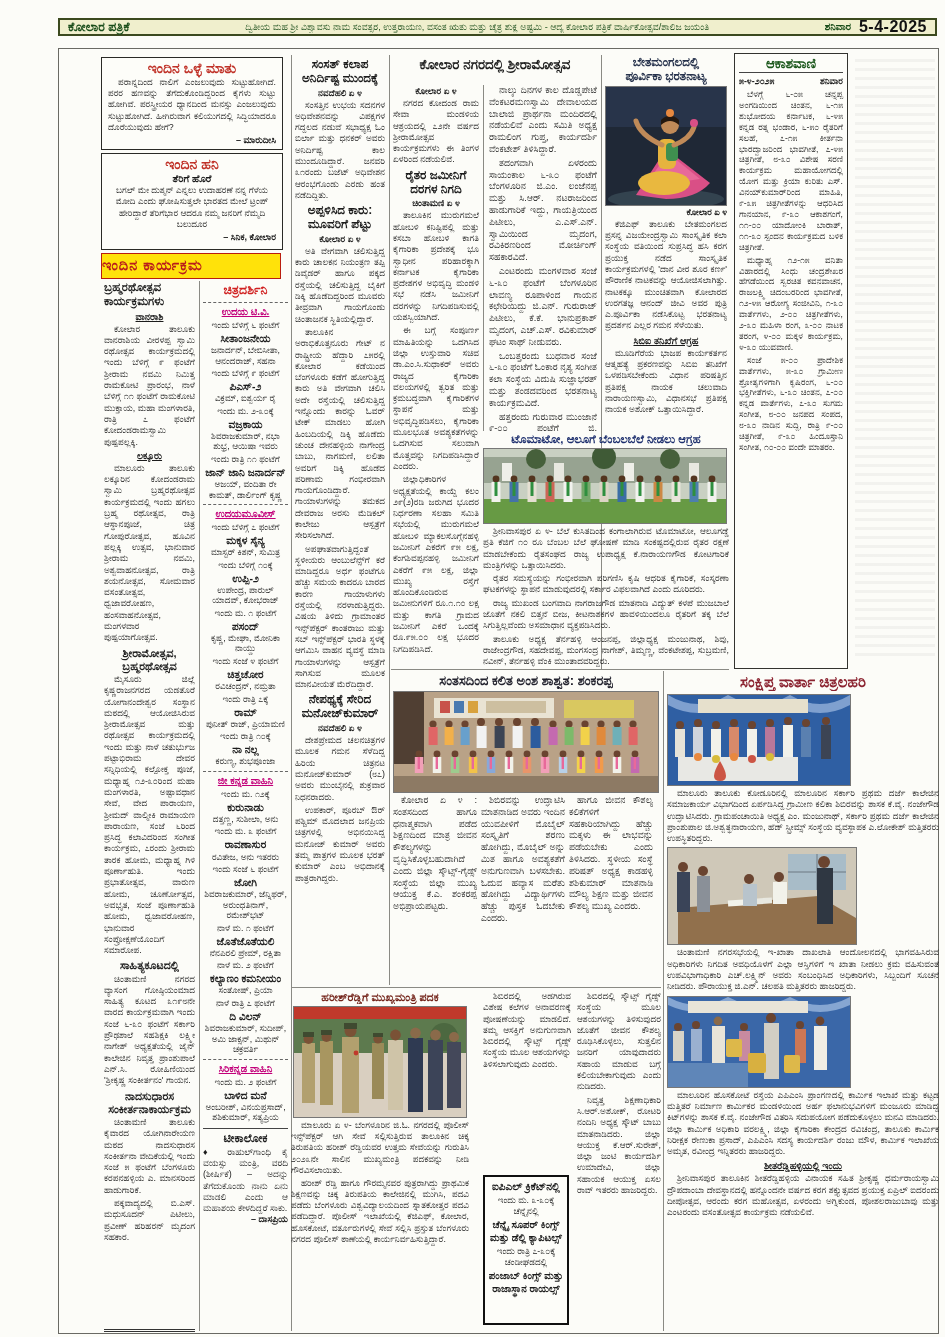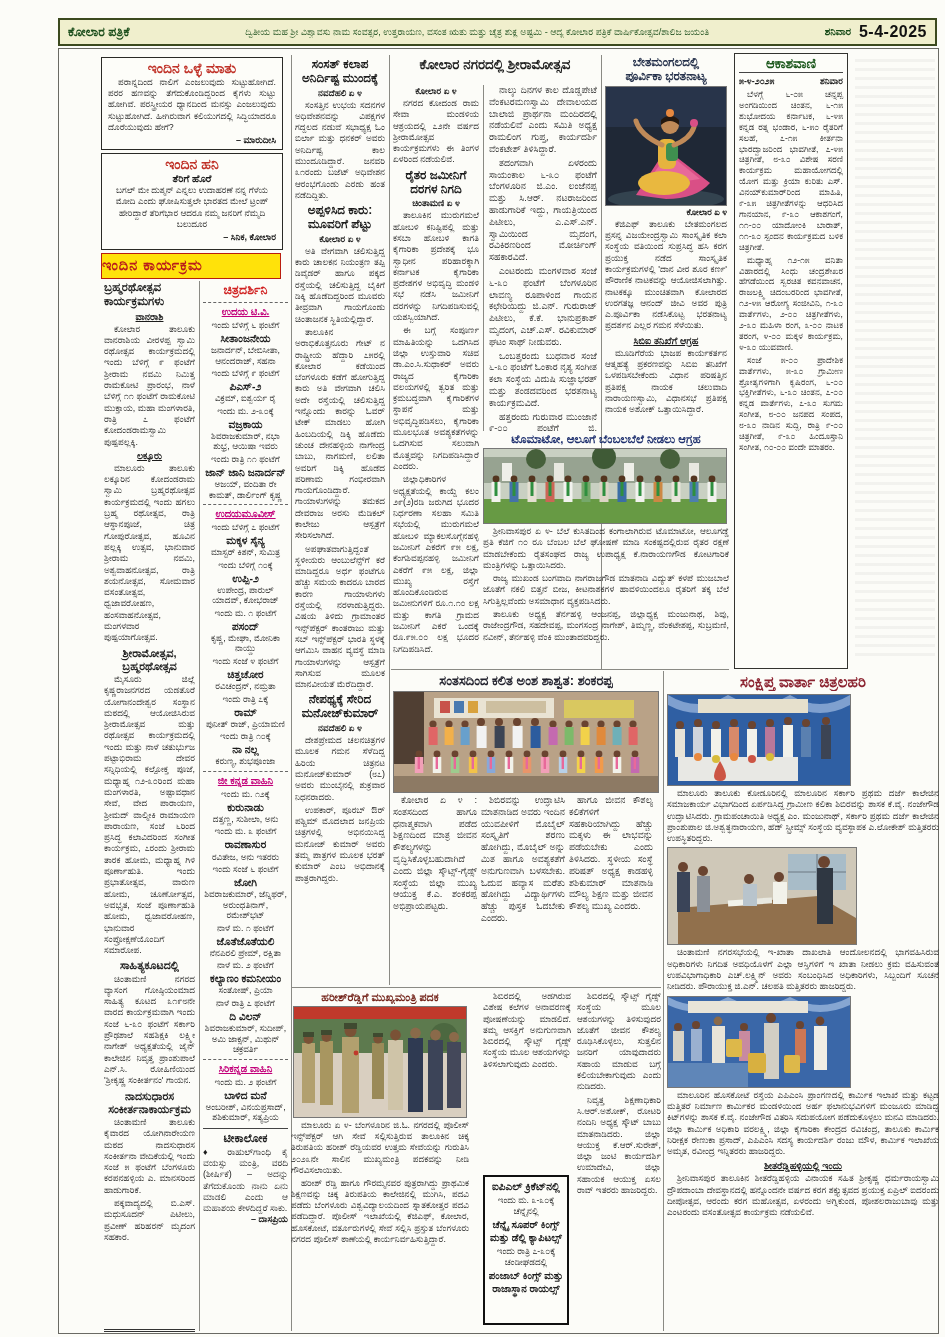--- a/index.html
+++ b/index.html
@@ -2,21 +2,21 @@
 <html><head>
 <meta charset="utf-8">
 <style>
   html,body{margin:0;padding:0;background:#e9e9e5;}
   #page{position:relative;width:945px;height:1337px;background:#fcfcf8;
         font-family:"Liberation Sans",sans-serif;color:#1c1c1c;overflow:hidden;}
   .abs{position:absolute;}
   .vr{position:absolute;width:1px;background:#8a8a84;}
   .hr{position:absolute;height:1px;background:#8a8a84;}
   
-  #masthead{left:58px;top:18px;width:879px;height:28px;background:#f0efcd;
+  #masthead{left:58px;top:18px;width:879px;height:18px;background:#f0efcd;
      border:2px solid #3c4a1f;display:flex;align-items:center;gap:8px;padding:0 8px;box-sizing:border-box;}
   #masthead .paper{font-weight:bold;font-size:12.5px;color:#1a4d1a;white-space:nowrap;}
   #masthead .ed{flex:1;font-size:9.2px;color:#1a4d1a;text-align:center;white-space:nowrap;overflow:hidden;}
   #masthead .day{font-size:10px;color:#1a4d1a;font-weight:bold;}
   #masthead .date{font-size:16px;color:#111;font-weight:bold;letter-spacing:.5px;}
   
   #frame{left:58px;top:48px;width:881px;height:1286px;border:1px solid #6a6a64;box-sizing:border-box;}
   #frame>*{position:absolute;}
   .box{border:1.5px solid #2a2a26;background:#fdfdf9;box-sizing:border-box;padding:2px 6px;overflow:hidden;}
   .redhead{color:#c03228;font-weight:bold;text-align:center;}
@@ -400,20 +400,21 @@
           <g transform="translate(222,0)">
               <circle cx="6" cy="30" r="3.4" fill="#53351f"></circle>
               <rect x="1.5" y="33" width="9" height="20" fill="#f2f2ee"></rect>
               <rect x="4.5" y="33" width="3" height="14" fill="#2f8f3f"></rect>
             </g>
         </g>
       </svg>
       <div>
 
       <div class="p" style="font-size:8.9px">ಶ್ರೀನಿವಾಸಪುರ ಏ ೪- ಬೆಲೆ ಕುಸಿತದಿಂದ ಕಂಗಾಲಾಗಿರುವ ಟೊಮಾಟೋ, ಆಲೂಗಡ್ಡೆ ಪ್ರತಿ ಕೆಜಿಗೆ ೧೦ ರೂ ಬೆಂಬಲ ಬೆಲೆ ಘೋಷಣೆ ಮಾಡಿ ಸಂಕಷ್ಟದಲ್ಲಿರುವ ರೈತರ ರಕ್ಷಣೆ ಮಾಡಬೇಕೆಂದು ರೈತಸಂಘದ ರಾಜ್ಯ ಉಪಾಧ್ಯಕ್ಷ ಕೆ.ನಾರಾಯಣಗೌಡ ಕೋಟಗಾರಿಕೆ ಮಂತ್ರಿಗಳನ್ನು ಒತ್ತಾಯಿಸಿದರು.</div>
+          <div class="p" style="font-size:8.9px">ರೈತರ ಸಮಸ್ಯೆಯನ್ನು ಗಂಭೀರವಾಗಿ ಪರಿಗಣಿಸಿ ಕೃಷಿ ಆಧರಿತ ಕೈಗಾರಿಕೆ, ಸಂಸ್ಕರಣಾ ಘಟಕಗಳನ್ನು ಸ್ಥಾಪನೆ ಮಾಡುವುದರಲ್ಲಿ ಸರ್ಕಾರ ವಿಫಲವಾಗಿದೆ ಎಂದು ದೂರಿದರು.</div>
           <div class="p" style="font-size:8.9px">ರಾಜ್ಯ ಮುಖಂಡ ಬಂಗವಾದಿ ನಾಗರಾಜಗೌಡ ಮಾತನಾಡಿ ವಿದ್ಯುತ್ ಕಳಪೆ ಮುಜಬಾಲೆ ಜೊತೆಗೆ ನಕಲಿ ಬಿತ್ತನೆ ಬೀಜ, ಕೀಟನಾಶಕಗಳ ಹಾವಳಿಯಿಂದಲೂ ರೈತರಿಗೆ ತಕ್ಕ ಬೆಲೆ ಸಿಗುತ್ತಿಲ್ಲವೆಂದು ಅಸಮಾಧಾನ ವ್ಯಕ್ತಪಡಿಸಿದರು.</div>
           <div class="p" style="font-size:8.9px">ತಾಲೂಕು ಅಧ್ಯಕ್ಷ ತೆರ್ನಹಳ್ಳಿ ಆಂಜನಪ್ಪ, ಜಿಲ್ಲಾಧ್ಯಕ್ಷ ಮಂಜುನಾಥ, ಶಿವು, ರಾಜೇಂದ್ರಗೌಡ, ಸಹದೇವಪ್ಪ, ಮಂಗಸಂದ್ರ ನಾಗೇಶ್, ತಿಮ್ಮಣ್ಣ, ವೆಂಕಟೇಶಪ್ಪ, ಸುಬ್ರಮಣಿ, ನವೀನ್, ತೆರ್ನಹಳ್ಳಿ ವೆಂಕಿ ಮುಂತಾದವರಿದ್ದರು.</div>
         </div>
     </div>
 
     <div class="col" style="left:334px;top:624px;width:266px;height:314px">
       <div class="hl-santasa nowrap">ಸಂತಸದಿಂದ ಕಲಿತ ಅಂಶ ಶಾಶ್ವತ: ಶಂಕರಪ್ಪ</div>
       <svg class="ph" style="margin:2px 0" width="264" height="100" viewBox="0 0 264 100">
         <rect width="264" height="100" fill="#b9a287"></rect>
         <rect width="30" height="72" fill="#503f33"></rect>

